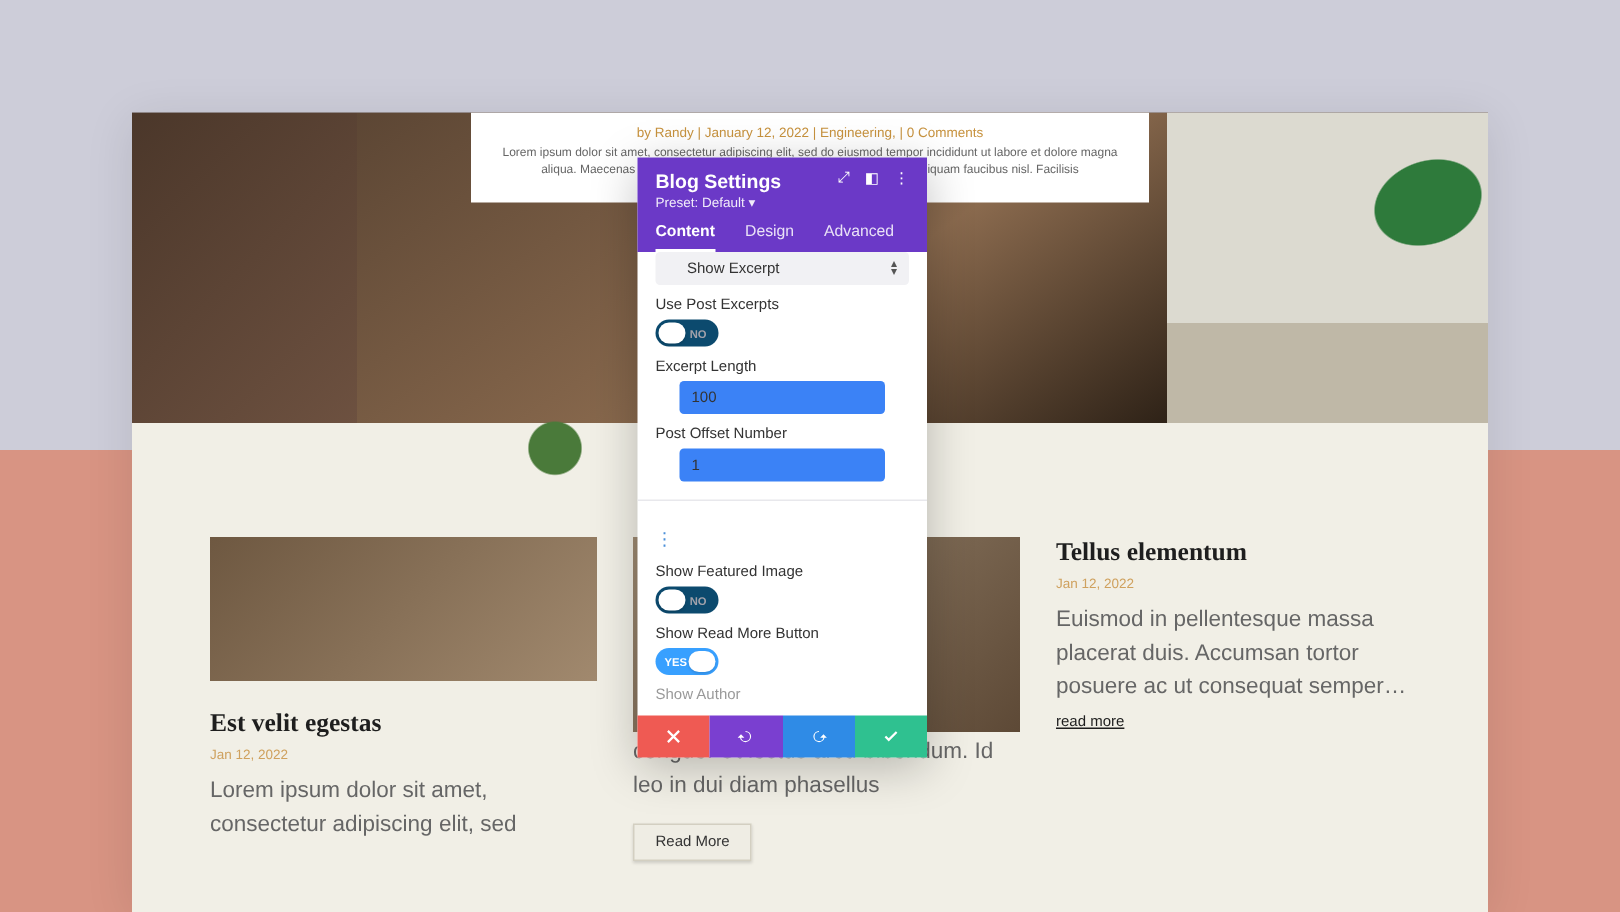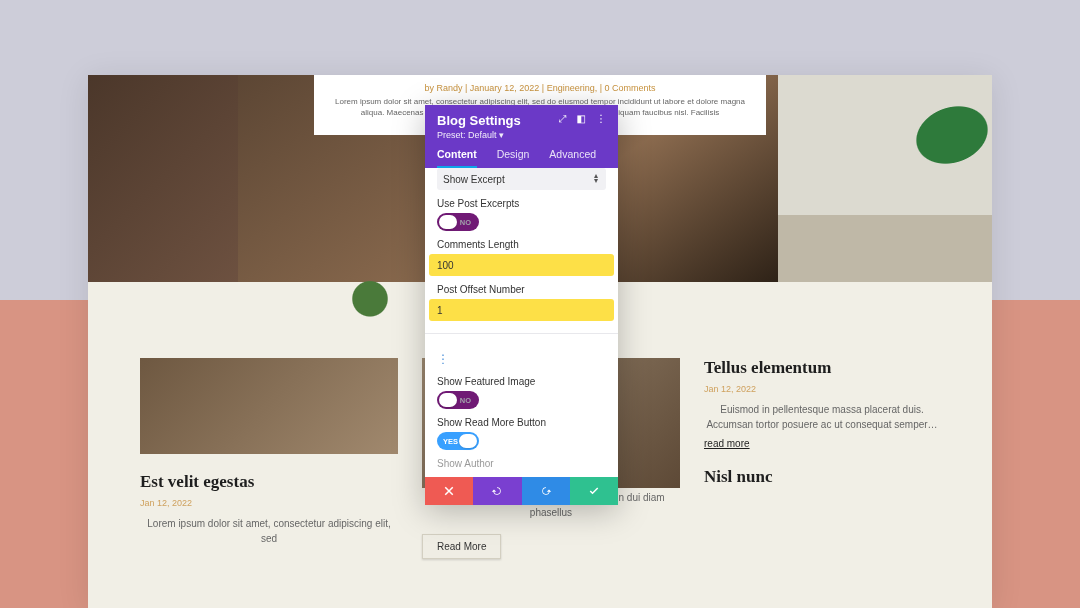--- a/index.html
+++ b/index.html
@@ -26,21 +26,21 @@
   .plant-strip::before { content:""; position:absolute; left:250px; top:-4px; width:80px; height:52px; background:radial-gradient(circle at 40% 40%, #4a7a3a 0 30%, transparent 32%); }
 
   .cards-row { position:absolute; left:0; top:255px; width:904px; height:278px; background:#f1efe6; display:flex; gap:24px; padding:28px 52px 0; }
 
   .card { width:258px; display:flex; flex-direction:column; }
   .thumb { width:258px; height:96px; background:#7a634f; margin-bottom:18px; }
   .thumb.t1 { background:linear-gradient(135deg,#6e5841,#a1896e); }
   .thumb.t2 { background:linear-gradient(135deg,#9e8a72,#5d4936); position:relative; }
   .card h3 { font-family:"Times New Roman",serif; font-size:17px; font-weight:700; color:#1e1e1e; margin-bottom:6px; }
   .date { color:#cfa15e; font-size:9px; margin-bottom:8px; }
-  .card p { font-size:10px; color:#666; line-height:1.5;text-align:center; }
+  .card p { font-size:15px; color:#666; line-height:1.5; }
   .readmore-link { font-size:10px; text-decoration:underline; color:#1e1e1e; margin-top:6px; display:inline-block; }
   .readmore-btn { background:#efede4; border:1px solid #d3cfc1; color:#333; font-size:10px; padding:6px 14px; margin-top:10px; align-self:flex-start; cursor:pointer; box-shadow: 0 1px 2px rgba(0,0,0,.15);}
   .card2-excerpt { font-size:9px; color:#fff; background:rgba(70,55,40,.0); margin-top:-16px; padding-bottom:4px; }
 
   .card.c2 .thumb { height:130px; }
   .card.c3 .nisl { margin-top:18px; }
 
   
   .side-photo { position:absolute; right:0; top:0; width:214px; height:255px; background:linear-gradient(180deg,#dcdad0 0 55%, #bfb8a7 55%); overflow:hidden; }
   .side-photo .leaf { position:absolute; right:-20px; top:10px; width:120px; height:100px; background:radial-gradient(ellipse 60px 45px at 50% 50%, #2e7a3b 0 60%, transparent 62%); transform:rotate(-20deg); }
@@ -49,34 +49,34 @@
   
   .modal { position:absolute; left:425px; top:105px; width:193px; background:#fff; box-shadow:0 6px 30px rgba(0,0,0,.25); z-index:5; font-size:11px; }
   .mhead { background:#6b39c7; color:#fff; padding:8px 12px 0; }
   .mhead-top { display:flex; align-items:flex-start; }
   .mtitle { font-size:13px; font-weight:600; flex:1; }
   .micons { display:flex; gap:10px; font-size:10px; }
   .micons span { cursor:pointer; }
   .preset { font-size:9px; opacity:.9; padding:2px 0 8px; }
   .tabs { display:flex; gap:20px; font-size:10.5px; padding:0 0 8px; }
   .tabs div { opacity:.85; cursor:pointer; }
-  .tabs .active { opacity:1; font-weight:600; border-bottom:2px solid #0ea5e9; padding-bottom:6px; margin-bottom:-8px; }
+  .tabs .active { opacity:1; font-weight:600; border-bottom:2px solid #ffffff; padding-bottom:6px; margin-bottom:-8px; }
 
   .mbody { padding:0 0 4px; max-height:362px; overflow:hidden; }
-  .sel { margin:0 12px 8px; height:22px; background:#f1f1f4; border-radius:3px; position:relative; font-size:10px; color:#333; display:flex; align-items:center; padding:0 6px; }
+  .sel { margin:0 12px 8px; height:22px; background:#f1f1f4; border-radius:3px; position:relative; font-size:10px; color:#333; display:flex; align-items:center; padding:0 21px; }
   .sel .updn { position:absolute; right:8px; font-size:8px; color:#555; line-height:.6; }
   .lbl { margin:8px 12px 4px; font-size:10px; font-weight:400; color:#333; }
-  .toggle { margin:0 12px 6px; width:42px; height:18px; border-radius:9px; background:#701a75; position:relative; font-size:7.5px; font-weight:700; display:flex; align-items:center; cursor:pointer; }
+  .toggle { margin:0 12px 6px; width:42px; height:18px; border-radius:9px; background:#0c4a6e; position:relative; font-size:7.5px; font-weight:700; display:flex; align-items:center; cursor:pointer; }
   .toggle .knob { width:18px; height:14px; background:#fff; border-radius:7px; margin:0 2px; box-shadow:0 1px 2px rgba(0,0,0,.15); }
   .toggle.no { color:#a1a1aa; }
   .toggle.no .txt { position:absolute; right:8px; }
   .toggle.yes { background:#38a0ff; color:#fff;text-decoration:underline; }
   .toggle.yes .txt { position:absolute; left:6px; }
   .toggle.yes .knob { margin-left:auto; }
-  .numfield { margin:0 4px 6px; height:22px; background:#fde047; border-radius:3px; font-size:10px; color:#333; display:flex; align-items:center; padding:0 8px; }
+  .numfield { margin:0 28px 6px; height:22px; background:#3b82f6; border-radius:3px; font-size:10px; color:#333; display:flex; align-items:center; padding:0 8px; }
 
   .divider { height:1px; background:#e8e8ec; margin:12px 0; }
   .section { display:flex; align-items:center; padding:6px 12px 2px; }
   .section h4 { color:#4a8fd9; font-size:12px; font-weight:600; flex:1; }
   .section .dots { color:#4a8fd9; cursor:pointer; font-size:12px; letter-spacing:1px; }
 
   .mfoot { display:flex; height:28px; }
   .mfoot button { flex:1; border:none; color:#fff; font-size:12px; cursor:pointer; display:flex; align-items:center; justify-content:center; }
   .b-cancel { background:#ef5a53; }
   .b-undo   { background:#7a3fd0; }
@@ -123,21 +123,20 @@
       <div class="thumb t2"></div>
       <p class="card2-excerpt">congue. Ut lectus arcu bibendum. Id leo in dui diam phasellus</p>
       <button class="readmore-btn">Read More</button>
     </div>
 
     <div class="card c3">
       <h3>Tellus elementum</h3>
       <div class="date">Jan 12, 2022</div>
       <p>Euismod in pellentesque massa placerat duis. Accumsan tortor posuere ac ut consequat semper…</p>
       <a class="readmore-link">read more</a>
-      <h3 class="nisl">Nisl nunc</h3>
     </div>
 
   </div>
 </div>
 
 <div class="modal">
   <div class="mhead">
     <div class="mhead-top">
       <div class="mtitle">Blog Settings</div>
       <div class="micons">
@@ -159,21 +158,21 @@
       <span>Show Excerpt</span>
       <span class="updn">▴<br>▾</span>
     </div>
 
     <div class="lbl">Use Post Excerpts</div>
     <div class="toggle no">
       <span class="knob"></span>
         <span class="txt">NO</span>
     </div>
 
-    <div class="lbl">Comments Length</div>
+    <div class="lbl">Excerpt Length</div>
     <div class="numfield">100</div>
 
     <div class="lbl">Post Offset Number</div>
     <div class="numfield">1</div>
 
     <div class="divider"></div>
 
     <div class="section">
       <span class="dots">⋮</span>
     </div>

